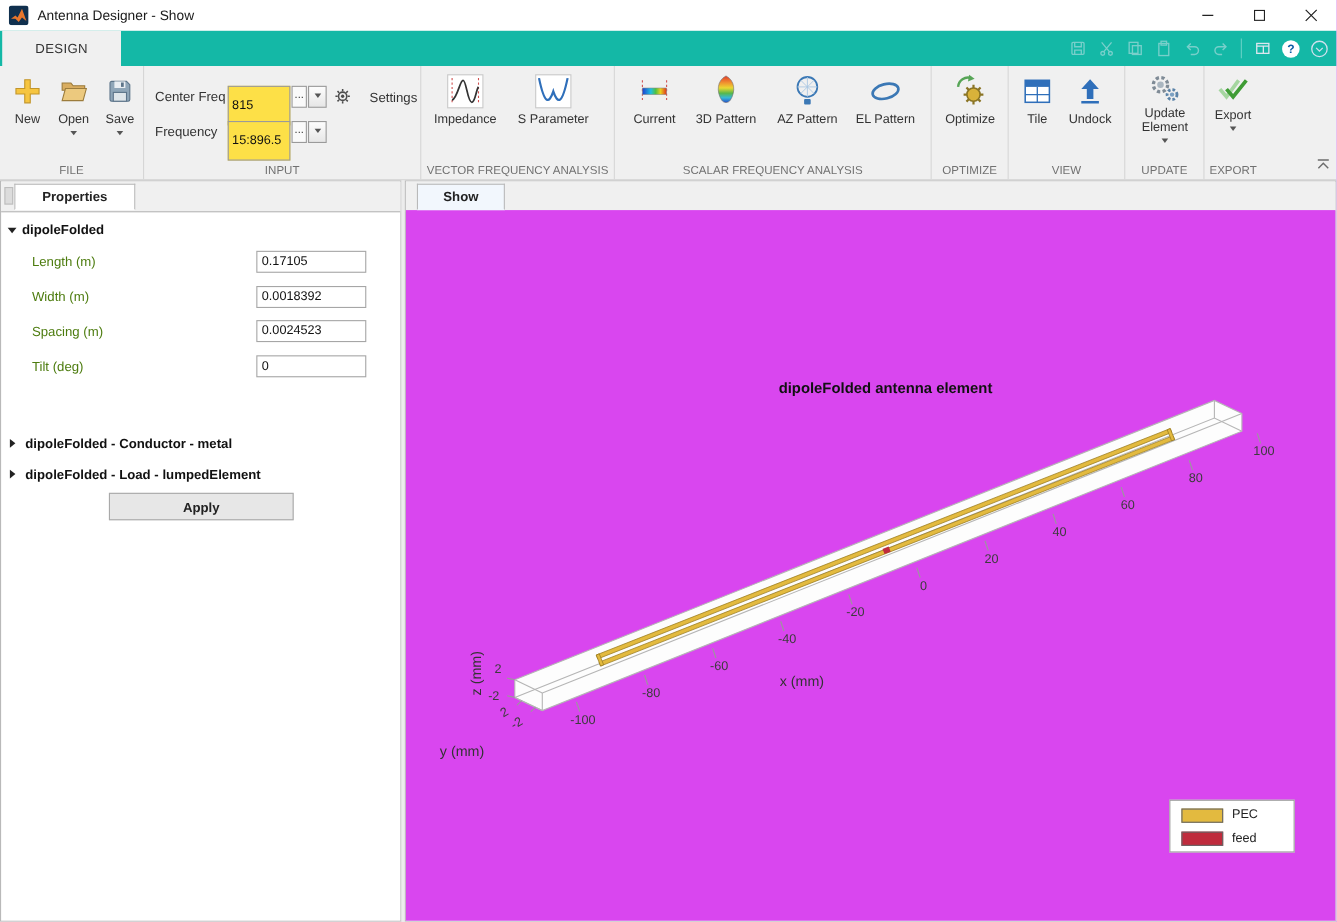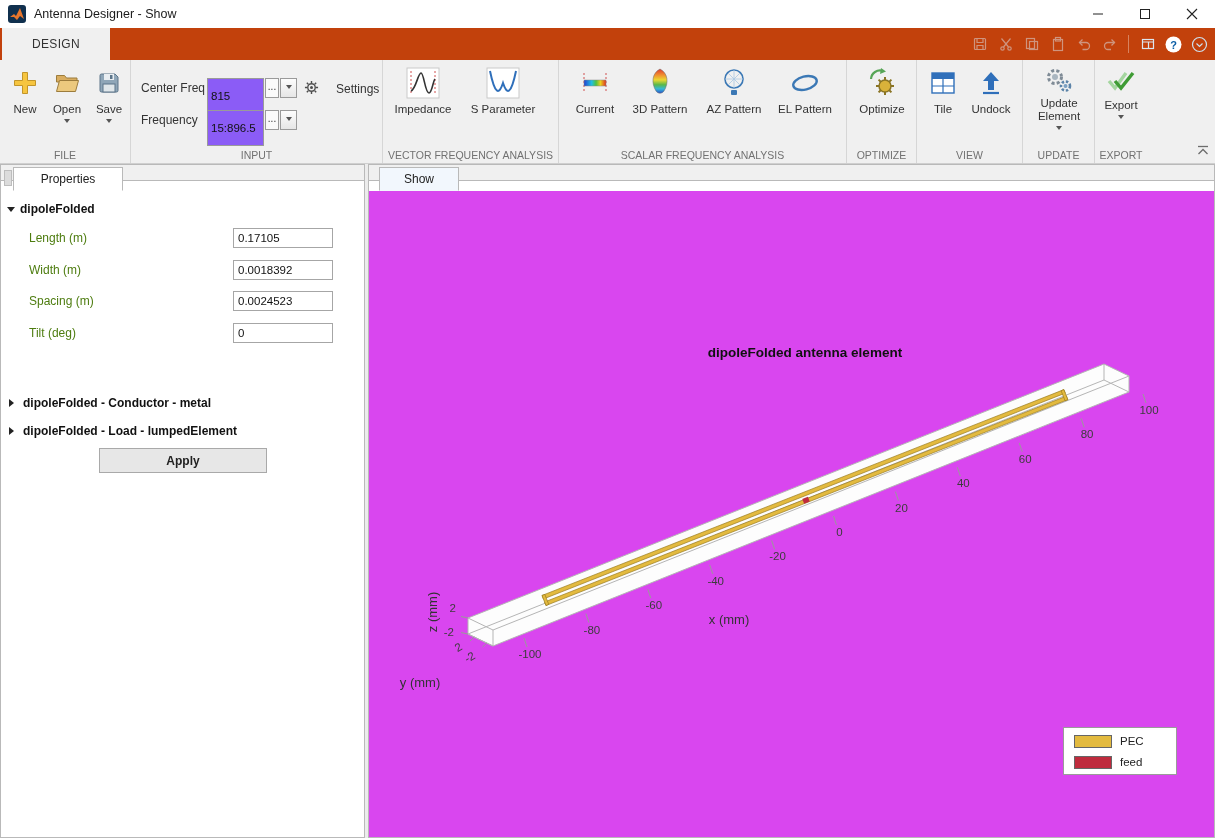--- a/index.html
+++ b/index.html
@@ -8,51 +8,51 @@
   .app { position:relative; width:1215px; height:838px; background:#f0f0f0; }
 
   
   .titlebar { position:absolute; top:0; left:0; right:0; height:28px; background:#fff; display:flex; align-items:center;text-align:center; }
   .logo { margin-left:8px; width:18px; height:18px; display:flex; }
   .title { margin-left:8px; font-size:12.5px; color:#1a1a1a; }
   .winbtns { margin-left:auto; display:flex; height:100%; }
   .winbtn { width:47px; height:100%; display:flex; align-items:center; justify-content:center; }
 
   
-  .tabstrip { position:absolute; top:28px; left:0; right:0; height:32px; background:#c2410c; }
+  .tabstrip { position:absolute; top:28px; left:0; right:0; height:32px; background:#14b8a6; }
   .ribbontab { position:absolute; left:2px; top:0; width:108px; height:32px; background:#f0f0f0; color:#333;
                font-size:12px; letter-spacing:.3px; display:flex; align-items:center; justify-content:center; }
   .qat { position:absolute; right:4px; top:0; height:32px; display:flex; align-items:center; gap:3px; }
   .qbtn { width:23px; height:23px; display:flex; align-items:center; justify-content:center; border-radius:2px; }
   .qbtn.dim { opacity:.5; }
   .qsep { width:1px; height:18px; background:rgba(255,255,255,.35); margin:0 4px; }
 
   
   .ribbon { position:absolute; top:60px; left:0; right:0; height:104px; background:#f0f0f0; border-bottom:1px solid #cfcfcf; }
   .rsection { position:absolute; top:0; height:103px; border-right:1px solid #d6d6d6; }
   .sname { position:absolute; bottom:2px; left:0; right:0; text-align:center; font-size:10.5px; color:#717171; white-space:nowrap; overflow:hidden; }
   .rbtn { position:absolute; top:3px; display:flex; flex-direction:column; align-items:center; cursor:default; }
   .ricon { height:40px; display:flex; align-items:center; justify-content:center; }
   .rlabel { font-size:11.5px; color:#333; line-height:13px; text-align:center; }
   .caret { width:0; height:0; border:3.5px solid transparent; border-top:4px solid #555; margin-top:3px; }
   .inlabel { position:absolute; font-size:12px; color:#333; line-height:20px; white-space:nowrap; overflow:hidden; }
-  .ifield { position:absolute; height:36px; width:57px; border:1px solid #9a9a9a; background:#8b5cf6; font-size:11.5px;
+  .ifield { position:absolute; height:36px; width:57px; border:1px solid #9a9a9a; background:#fde047; font-size:11.5px;
             padding:1px 3px; font-family:inherit; color:#111; }
   .morebtn { position:absolute; width:14px; height:20px; border:1px solid #9a9a9a; background:#fafafa; font-size:10px;
              line-height:16px; text-align:center; color:#333; }
   .combobtn { position:absolute; width:17px; height:20px; border:1px solid #9a9a9a;
               background:linear-gradient(#fdfdfd,#e6e6e6); display:flex; align-items:center; justify-content:center; }
   .settingsbtn { position:absolute; display:flex; align-items:center; gap:17px; font-size:12px; color:#333;justify-content:space-between; }
   .collapsebtn { position:absolute; right:5px; bottom:3px; }
 
   
   .leftpanel { position:absolute; top:164px; left:0; width:365px; bottom:0; background:#fff; border:1px solid #b9b9b9; }
   .rightpanel { position:absolute; top:164px; left:368px; right:0; bottom:0; background:#fff; border:1px solid #b9b9b9; }
   .splitter { position:absolute; top:164px; left:365px; width:3px; bottom:0; background:#ececec; }
-  .paneltabs { position:absolute; top:0; left:0; right:0; height:16px; background:#f0f0f0; border-bottom:1px solid #b9b9b9; }
+  .paneltabs { position:absolute; top:0; left:0; right:0; height:28px; background:#f0f0f0; border-bottom:1px solid #b9b9b9;font-weight:bold; }
   .grip { position:absolute; left:3px; top:5px; width:8px; height:16px; background:#dcdcdc; border:1px solid #bdbdbd; }
   .ptab { position:absolute; top:2px; height:24px; background:#fff; border:1px solid #b9b9b9; border-bottom:1px solid #fff;
           display:flex; align-items:center; justify-content:center; font-size:12px; color:#222; z-index:2; }
   .ptab.props { left:12px; width:110px; }
   .ptab.show { left:10px; width:80px; background:#f2f7fd; border-bottom:1px solid #f2f7fd; }
 
   
   .pgroup { position:absolute; left:6px; display:flex; align-items:center; gap:5px; font-size:12px; font-weight:bold; color:#111; height:16px; }
   .tri { width:0; height:0; border:4px solid transparent; }
   .tri.down { border-top:5px solid #222; margin-top:4px; }

